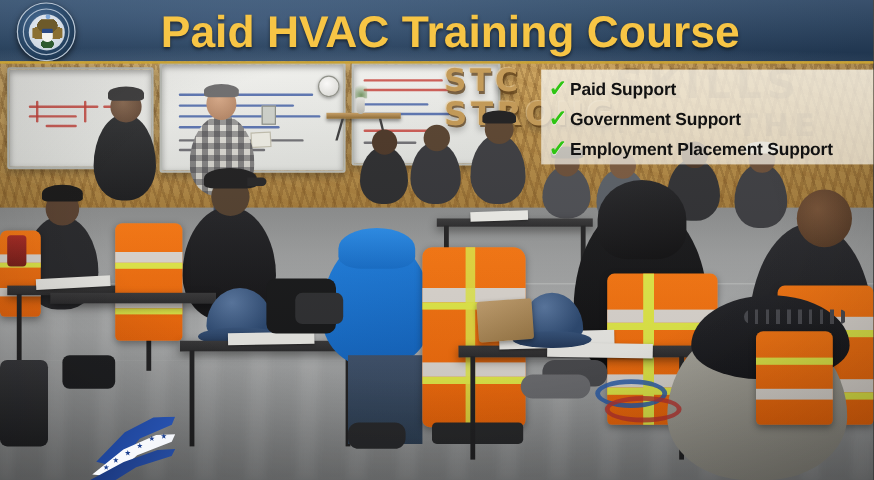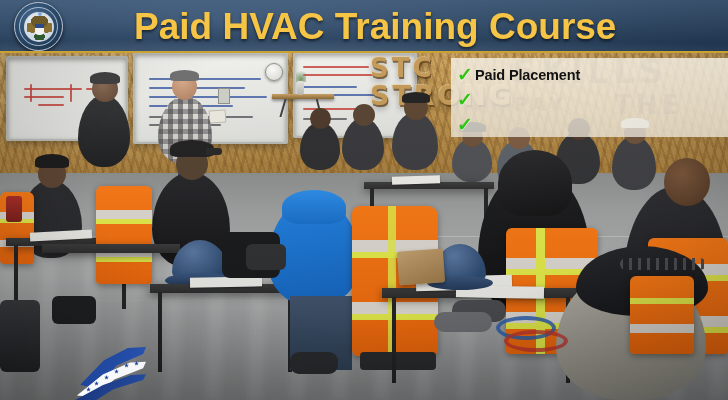--- a/index.html
+++ b/index.html
@@ -412,27 +412,29 @@
       <div class="seal-star"></div>
       <div class="seal-txt"></div>
     </div>
 
     <div class="banner-title">Paid HVAC Training Course</div>
   </div>
 
   <div class="checks">
     <div class="crow">
       <span class="ck">✓</span>
-      <span class="ctext">Paid Placement</span>
+      <span class="ctext">Paid Support</span>
     </div>
     <div class="crow">
       <span class="ck">✓</span>
+      <span class="ctext">Government Support</span>
     </div>
     <div class="crow">
       <span class="ck">✓</span>
+      <span class="ctext">Employment Placement Support</span>
     </div>
   </div>
 
   <div class="usa">
     <div class="swoosh">
       <div class="sw-blue"></div>
       <div class="sw-white"></div>
       <div class="sw-blue2"></div>
       <div class="sw-stars">
         <div class="star" style="left:46px;top:2px;"></div>

